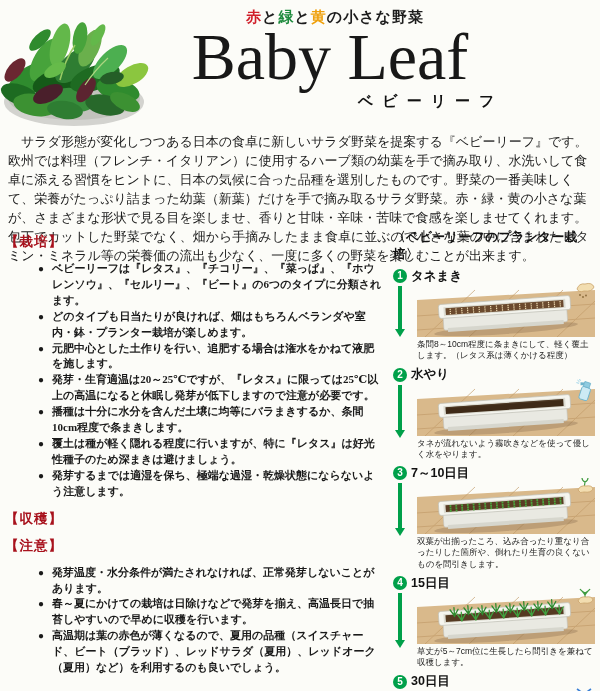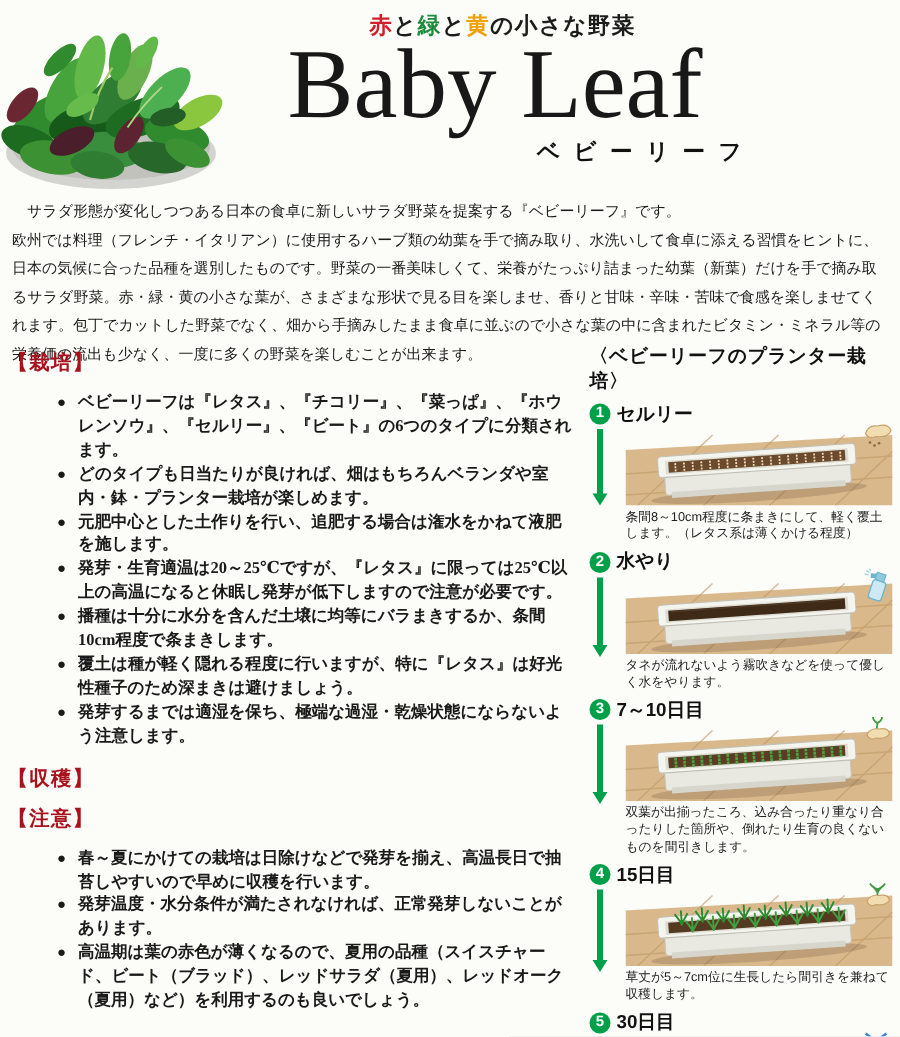--- a/index.html
+++ b/index.html
@@ -27,21 +27,21 @@
   }
   .subtitle{
     position:absolute;left:358px;top:92px;
     font-family:"Liberation Sans","DejaVu Sans",sans-serif;
     font-weight:bold;font-size:15px;letter-spacing:9px;color:#111;
   }
 
   
   .intro{
     position:absolute;left:8px;top:132px;width:585px;
-    font-size:10px;line-height:19px;color:#1b1b1b;
+    font-size:13px;line-height:19px;color:#1b1b1b;
   }
   .intro .p1{text-indent:1em;}
 
   
   .leftcol{position:absolute;left:5px;top:233px;width:388px;}
   .section{margin-bottom:9px;}
   .sec-title{
     font-size:13.5px;font-weight:bold;color:#a8121d;
     margin:0 0 3px 0;letter-spacing:1px;
   }
@@ -179,36 +179,36 @@
       </ul>
     </div>
 
     <div class="section">
       <h3 class="sec-title">【収穫】</h3>
     </div>
 
     <div class="section">
       <h3 class="sec-title">【注意】</h3>
       <ul class="bullets">
+        <li>発芽温度・水分条件が満たされなければ、正常発芽しないことがあります。</li>
         <li>春～夏にかけての栽培は日除けなどで発芽を揃え、高温長日で抽苔しやすいので早めに収穫を行います。</li>
-        <li>発芽温度・水分条件が満たされなければ、正常発芽しないことがあります。</li>
         <li>高温期は葉の赤色が薄くなるので、夏用の品種（スイスチャード、ビート（ブラッド）、レッドサラダ（夏用）、レッドオーク（夏用）など）を利用するのも良いでしょう。</li>
 
       </ul>
     </div>
 
   </div>
 
   <div class="rightcol">
     <h3 class="pg-title">〈ベビーリーフのプランター栽培〉</h3>
 
     <div class="step">
       <div class="step-head">
         <span class="num">1</span>
-        <span>セルリー</span>
+        <span>タネまき</span>
       </div>
       <div class="arrow" style="top:18px;height:44px;"></div>
       <div class="illus">
         <svg width="178" height="53" viewBox="0 0 178 53">
           <use href="#floor"></use>
           <g transform="rotate(-4 88 30)">
             <use href="#planterBody"></use>
             <rect x="29" y="20" width="118" height="7" fill="#6b4a2e"></rect>
             <g stroke="#efdcb2" stroke-width="1.3" stroke-dasharray="1.2 4.6">
               <path d="M33,21.6 H145"></path>

